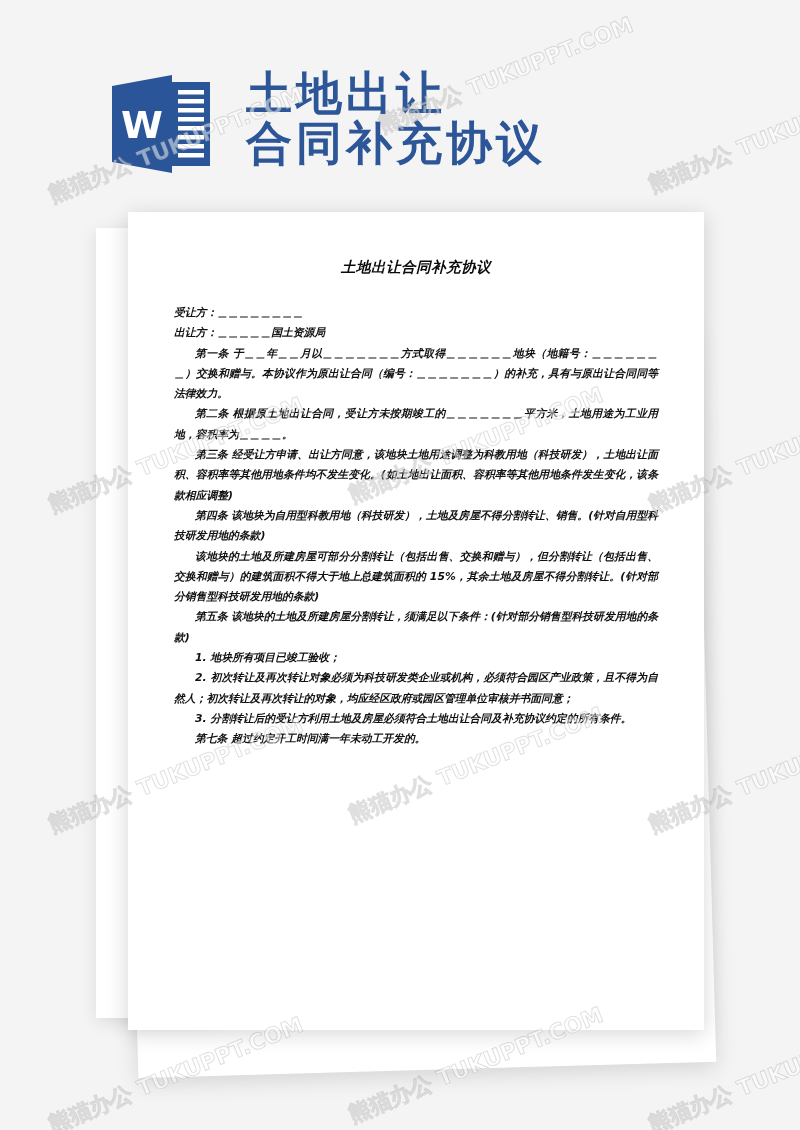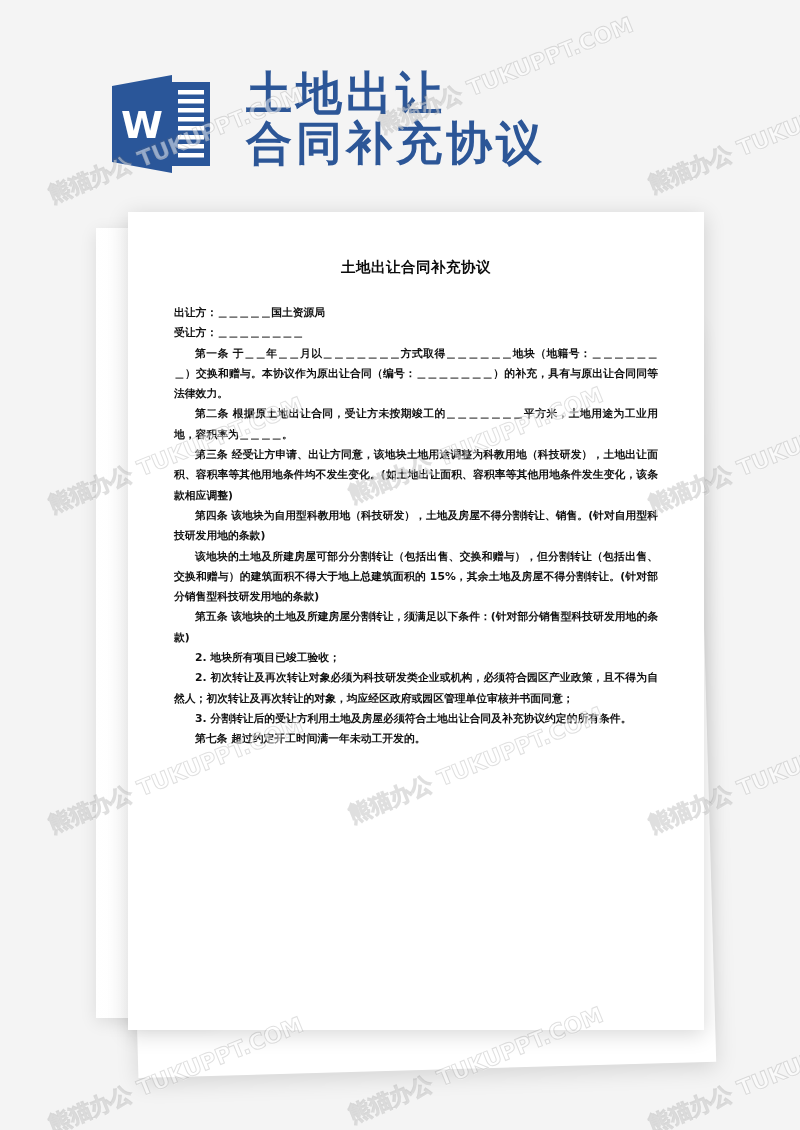--- a/index.html
+++ b/index.html
@@ -68,20 +68,21 @@
     background: #ffffff;
     box-shadow: 0 4px 20px rgba(0,0,0,0.16);
     overflow: hidden;
   }
 
   .page-inner {
     position: relative;
     padding: 36px 46px 0 46px;
     height: 100%;
     z-index: 2;
+    font-style: italic;
   }
 
   .doc-title {
     text-align: center;
     font-weight: bold;
     font-size: 14.5px;
     letter-spacing: 0.5px;
     color: #0b0b0b;
     margin: 10px 0 26px 0;
     font-family: "DejaVu Sans", "Liberation Sans", sans-serif;
@@ -149,29 +150,29 @@
 
 <div class="page-stack">
 
   <div class="page-behind-bottom"></div>
   <div class="page-behind-left"></div>
 
   <div class="page">
     <div class="page-inner">
       <div class="doc-title">土地出让合同补充协议</div>
       <div class="doc-body" id="doc-body">
+          <p class="p-flat">受让方：＿＿＿＿＿＿＿＿</p>
           <p class="p-flat">出让方：＿＿＿＿＿国土资源局</p>
-          <p class="p-flat">受让方：＿＿＿＿＿＿＿＿</p>
           <p class="p-ind">第一条 于＿＿年＿＿月以＿＿＿＿＿＿＿方式取得＿＿＿＿＿＿地块（地籍号：＿＿＿＿＿＿＿）交换和赠与。本协议作为原出让合同（编号：＿＿＿＿＿＿＿）的补充，具有与原出让合同同等法律效力。</p>
           <p class="p-ind">第二条 根据原土地出让合同，受让方未按期竣工的＿＿＿＿＿＿＿平方米，土地用途为工业用地，容积率为＿＿＿＿。</p>
           <p class="p-ind">第三条 经受让方申请、出让方同意，该地块土地用途调整为科教用地（科技研发），土地出让面积、容积率等其他用地条件均不发生变化。(如土地出让面积、容积率等其他用地条件发生变化，该条款相应调整)</p>
           <p class="p-ind">第四条 该地块为自用型科教用地（科技研发），土地及房屋不得分割转让、销售。(针对自用型科技研发用地的条款)</p>
           <p class="p-ind">该地块的土地及所建房屋可部分分割转让（包括出售、交换和赠与），但分割转让（包括出售、交换和赠与）的建筑面积不得大于地上总建筑面积的 15%，其余土地及房屋不得分割转让。(针对部分销售型科技研发用地的条款)</p>
           <p class="p-ind">第五条 该地块的土地及所建房屋分割转让，须满足以下条件：(针对部分销售型科技研发用地的条款)</p>
-          <p class="p-num">2.   地块所有项目已竣工验收；</p>
+          <p class="p-num">1.   地块所有项目已竣工验收；</p>
           <p class="p-num">2.   初次转让及再次转让对象必须为科技研发类企业或机构，必须符合园区产业政策，且不得为自然人；初次转让及再次转让的对象，均应经区政府或园区管理单位审核并书面同意；</p>
           <p class="p-num">3.   分割转让后的受让方利用土地及房屋必须符合土地出让合同及补充协议约定的所有条件。</p>
           <p class="p-ind">第七条 超过约定开工时间满一年未动工开发的。</p>
         </div>
     </div>
   </div>
 
 </div>
 
 <div class="wm-layer" id="wm-layer">

